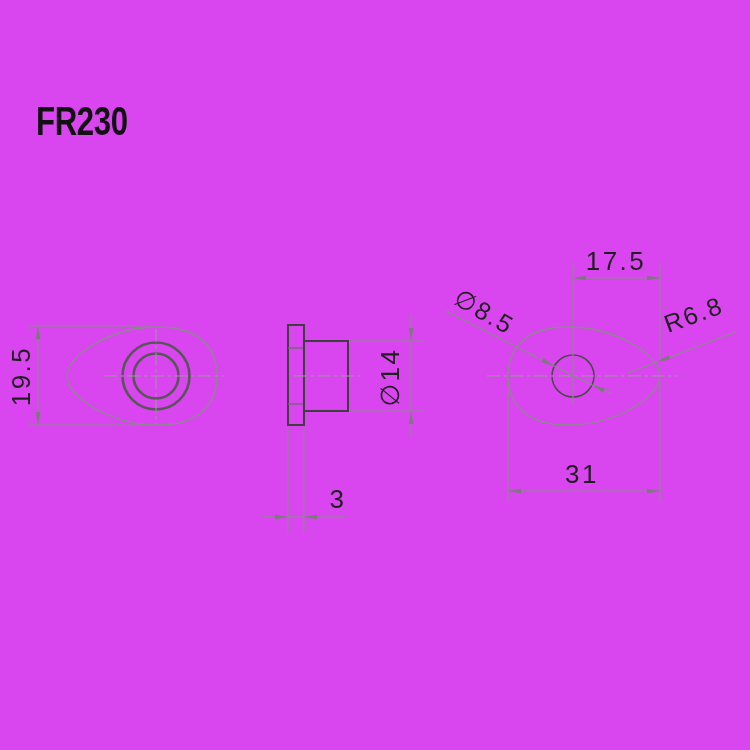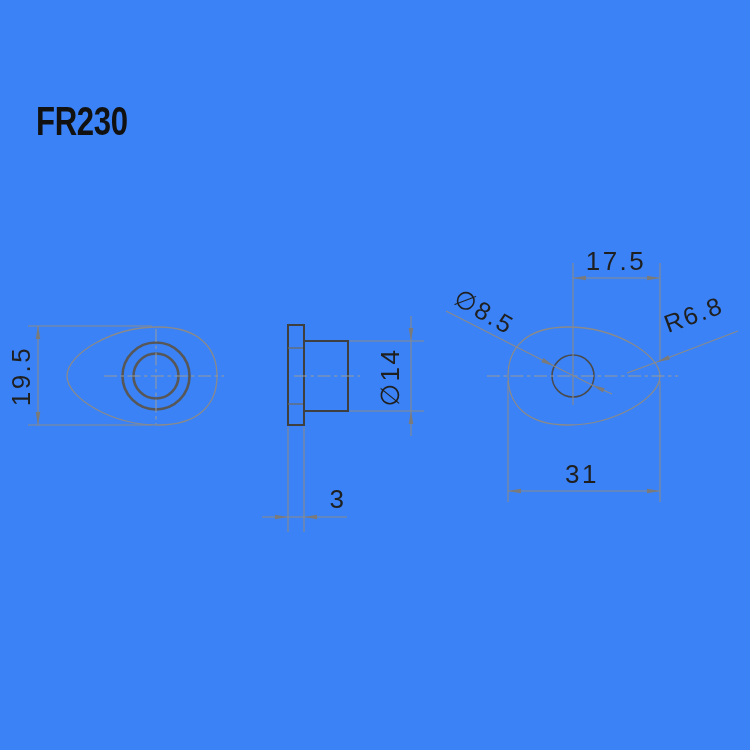--- a/index.html
+++ b/index.html
@@ -1,16 +1,16 @@
 <!DOCTYPE html>
 <html><head>
 <meta charset="utf-8">
 <style>
   html,body{margin:0;padding:0;background:#ffffff;}
-  .stage{position:relative;width:750px;height:750px;background:#3b82f6;overflow:hidden;
+  .stage{position:relative;width:750px;height:750px;background:#d946ef;overflow:hidden;
          font-family:"Liberation Sans",sans-serif;}
   svg{display:block;}
   .edge{stroke:#3f3f3f;stroke-width:2;fill:none;stroke-linecap:butt;}
   .edge-thick{stroke:#575757;stroke-width:2.6;fill:none;}
   .thin{stroke:#8a8a8a;stroke-width:1.1;fill:none;}
   .center{stroke:#9a9a9a;stroke-width:1;fill:none;stroke-dasharray:13 3.5 3.5 3.5;}
   .dimtext{fill:#1f1f1f;font-size:26px;letter-spacing:2.5px;}
   .dimtext-sm{fill:#1f1f1f;font-size:25px;letter-spacing:2px;}
   .parttitle{fill:#111111;font-size:41px;font-weight:bold;letter-spacing:-0.5px;}
   .arrowfill{fill:#7a7a7a;}

